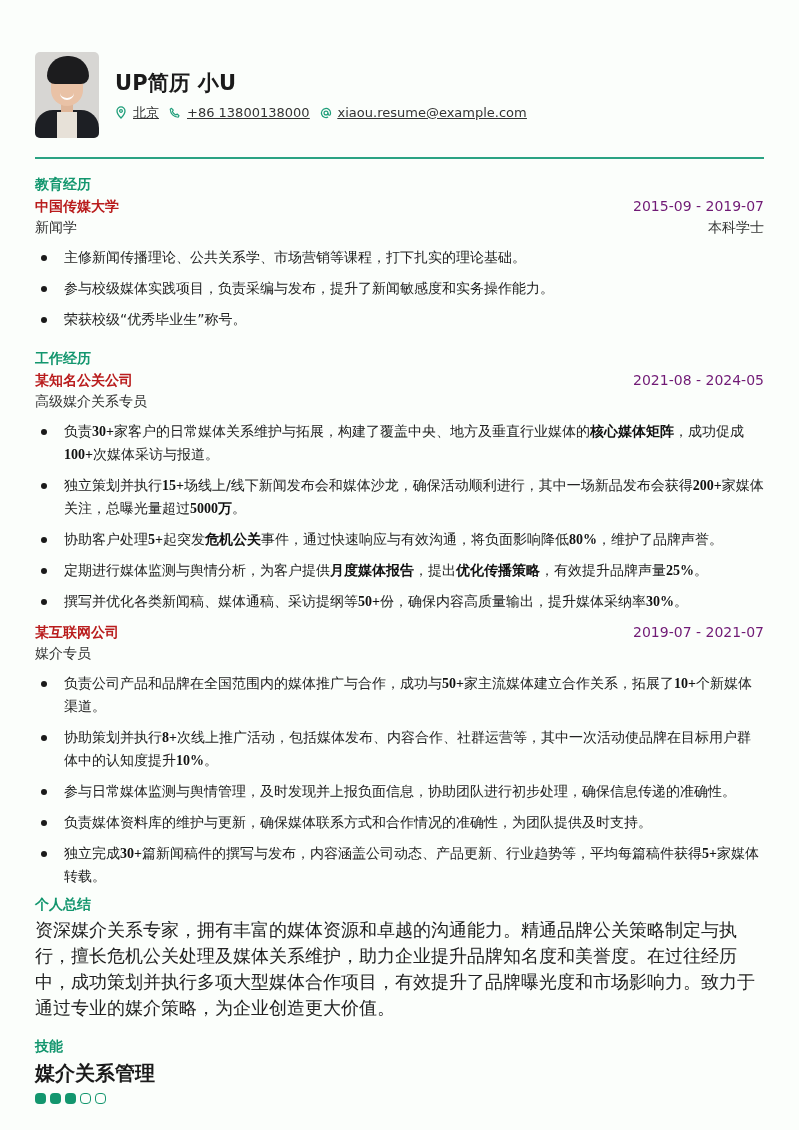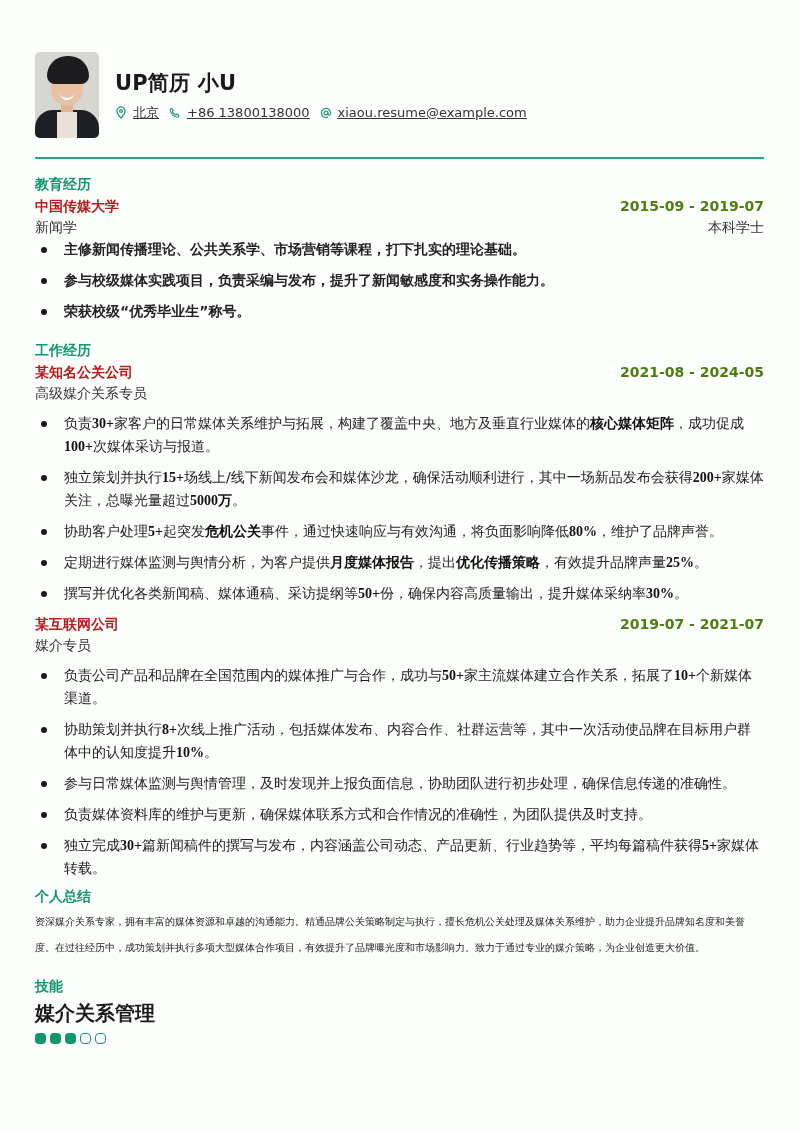--- a/index.html
+++ b/index.html
@@ -24,27 +24,27 @@
   .who { margin-left: 16px; }
   .name { font-size: 21px; font-weight: 600; color: #1a1a1a; margin: 0 0 7px 0; letter-spacing: 0.2px; }
   .contact { display: flex; align-items: center; font-size: 13px; color: #333; }
   .contact .item { display: flex; align-items: center; margin-right: 10px; text-decoration: underline; }
   .contact .ic { color: #1f9e7a; margin-right: 6px; display: inline-flex; }
   .contact a { color: #333; text-decoration: underline; }
   .divider { height: 2px; background: #2aa383; margin-top: 19px; }
   .section-title { color: #13966e; font-size: 14px; font-weight: 700; margin: 0; }
   .row { display: flex; justify-content: space-between; align-items: baseline; }
   .org { font-size: 14px; font-weight: 700; color: #b91c1c; }
-  .date { font-size: 14px; font-weight: 700; color: #4d7c0f; margin-left: 16px; }
+  .date { font-size: 14px; font-weight: 400; color: #701a75; margin-left: 16px; }
   .sub { font-size: 14px; color: #333; }
   ul.bullets { list-style: none; margin: 0; padding: 0; }
   ul.bullets li { position: relative; padding-left: 29px; font-size: 14px; line-height: 23px; color: #222; margin-bottom: 8px; }
   ul.bullets li::before { content: ""; position: absolute; left: 6px; top: 9px; width: 6px; height: 6px; border-radius: 50%; background: #1a1a1a; }
   b { font-weight: 700; color: #111; font-family: Liberation Serif, serif; }
-  .summary { font-size: 10px; line-height: 26px; color: #222; margin: 3px 0 0 0; }
+  .summary { font-size: 18px; line-height: 26px; color: #222; margin: 3px 0 0 0; }
   .skill-name { font-size: 20px; font-weight: 700; color: #1a1a1a; margin-top: 4px; }
   .dots { display: flex; gap: 4px; margin-top: 6px; }
   .dot { width: 11px; height: 11px; border-radius: 4px; box-sizing: border-box; }
   .dot.on { background: #13966e; }
   .dot.off { border: 1.5px solid #13966e; background: transparent; }
 </style>
 </head>
 <body>
 
 <div class="page">
@@ -96,21 +96,21 @@
   <div style="margin-top:17px;">
     <h2 class="section-title">教育经历</h2>
     <div class="row" style="margin-top:4px;">
       <span class="org">中国传媒大学</span>
       <span class="date">2015-09 - 2019-07</span>
     </div>
     <div class="row" style="margin-top:3px;">
       <span class="sub">新闻学</span>
       <span class="sub">本科学士</span>
     </div>
-    <ul class="bullets" style="margin-top:1px;font-weight:bold;">
+    <ul class="bullets" style="margin-top:9px;">
       <li>主修新闻传播理论、公共关系学、市场营销等课程，打下扎实的理论基础。</li>
       <li>参与校级媒体实践项目，负责采编与发布，提升了新闻敏感度和实务操作能力。</li>
       <li>荣获校级“优秀毕业生”称号。</li>
     </ul>
   </div>
 
   <div style="margin-top:19px;">
     <h2 class="section-title">工作经历</h2>
     <div class="row" style="margin-top:4px;">
       <span class="org">某知名公关公司</span>

